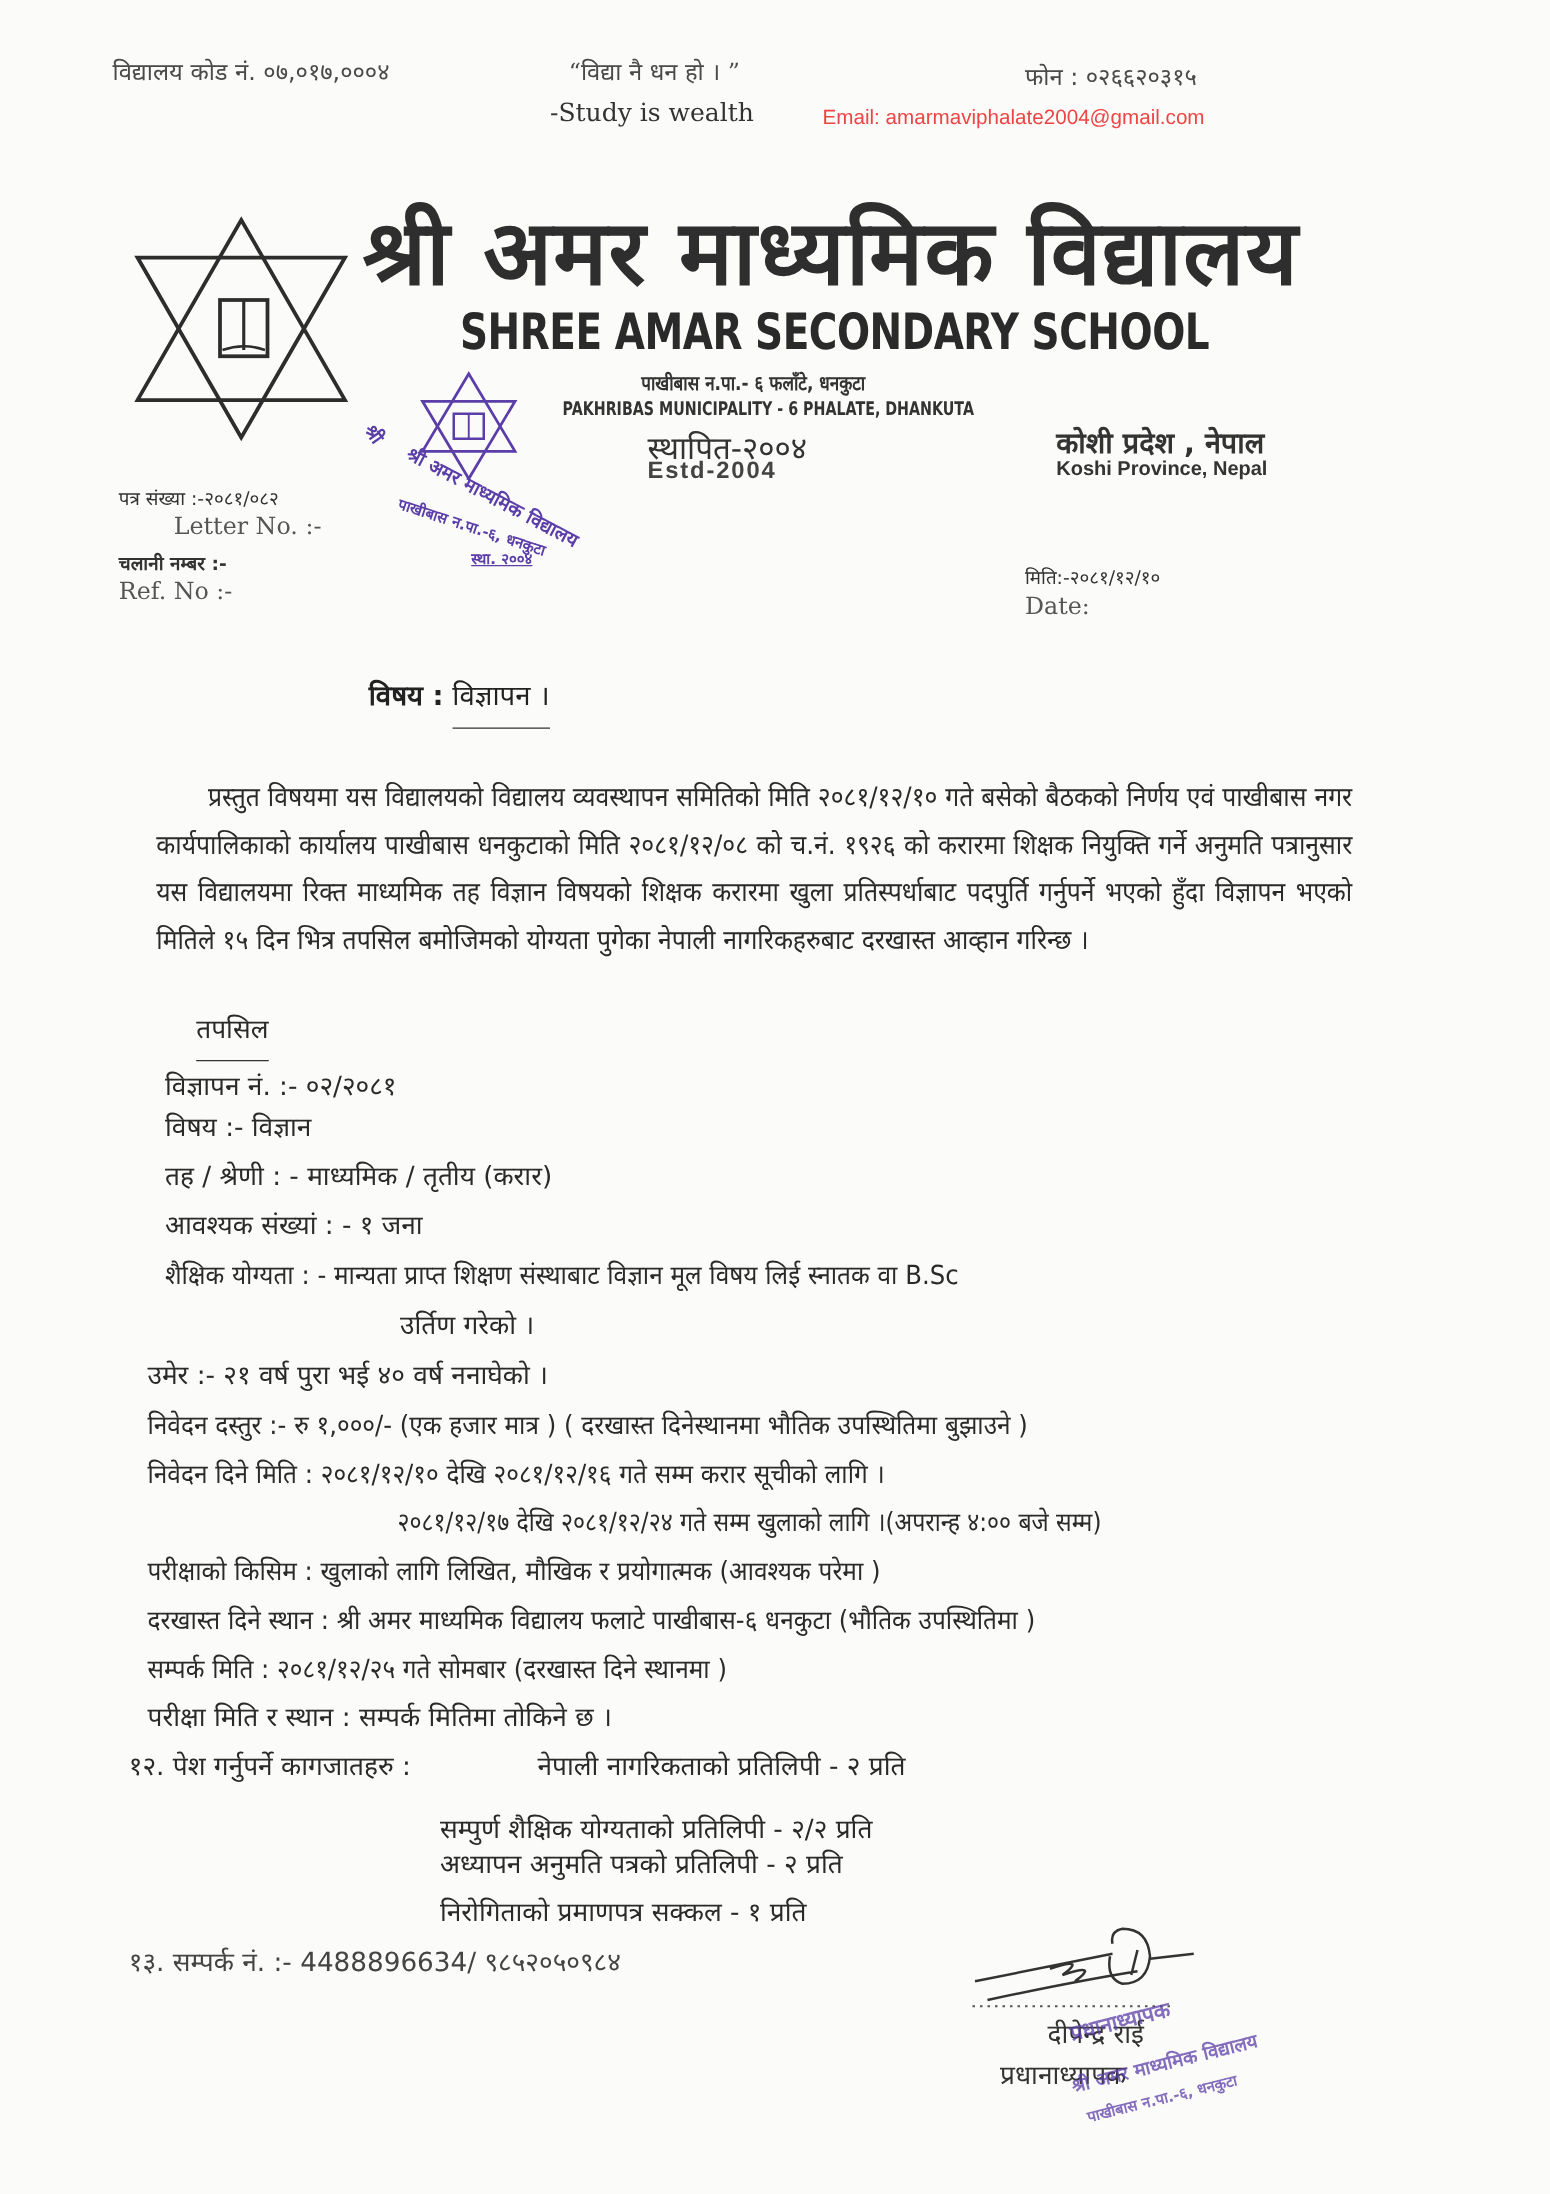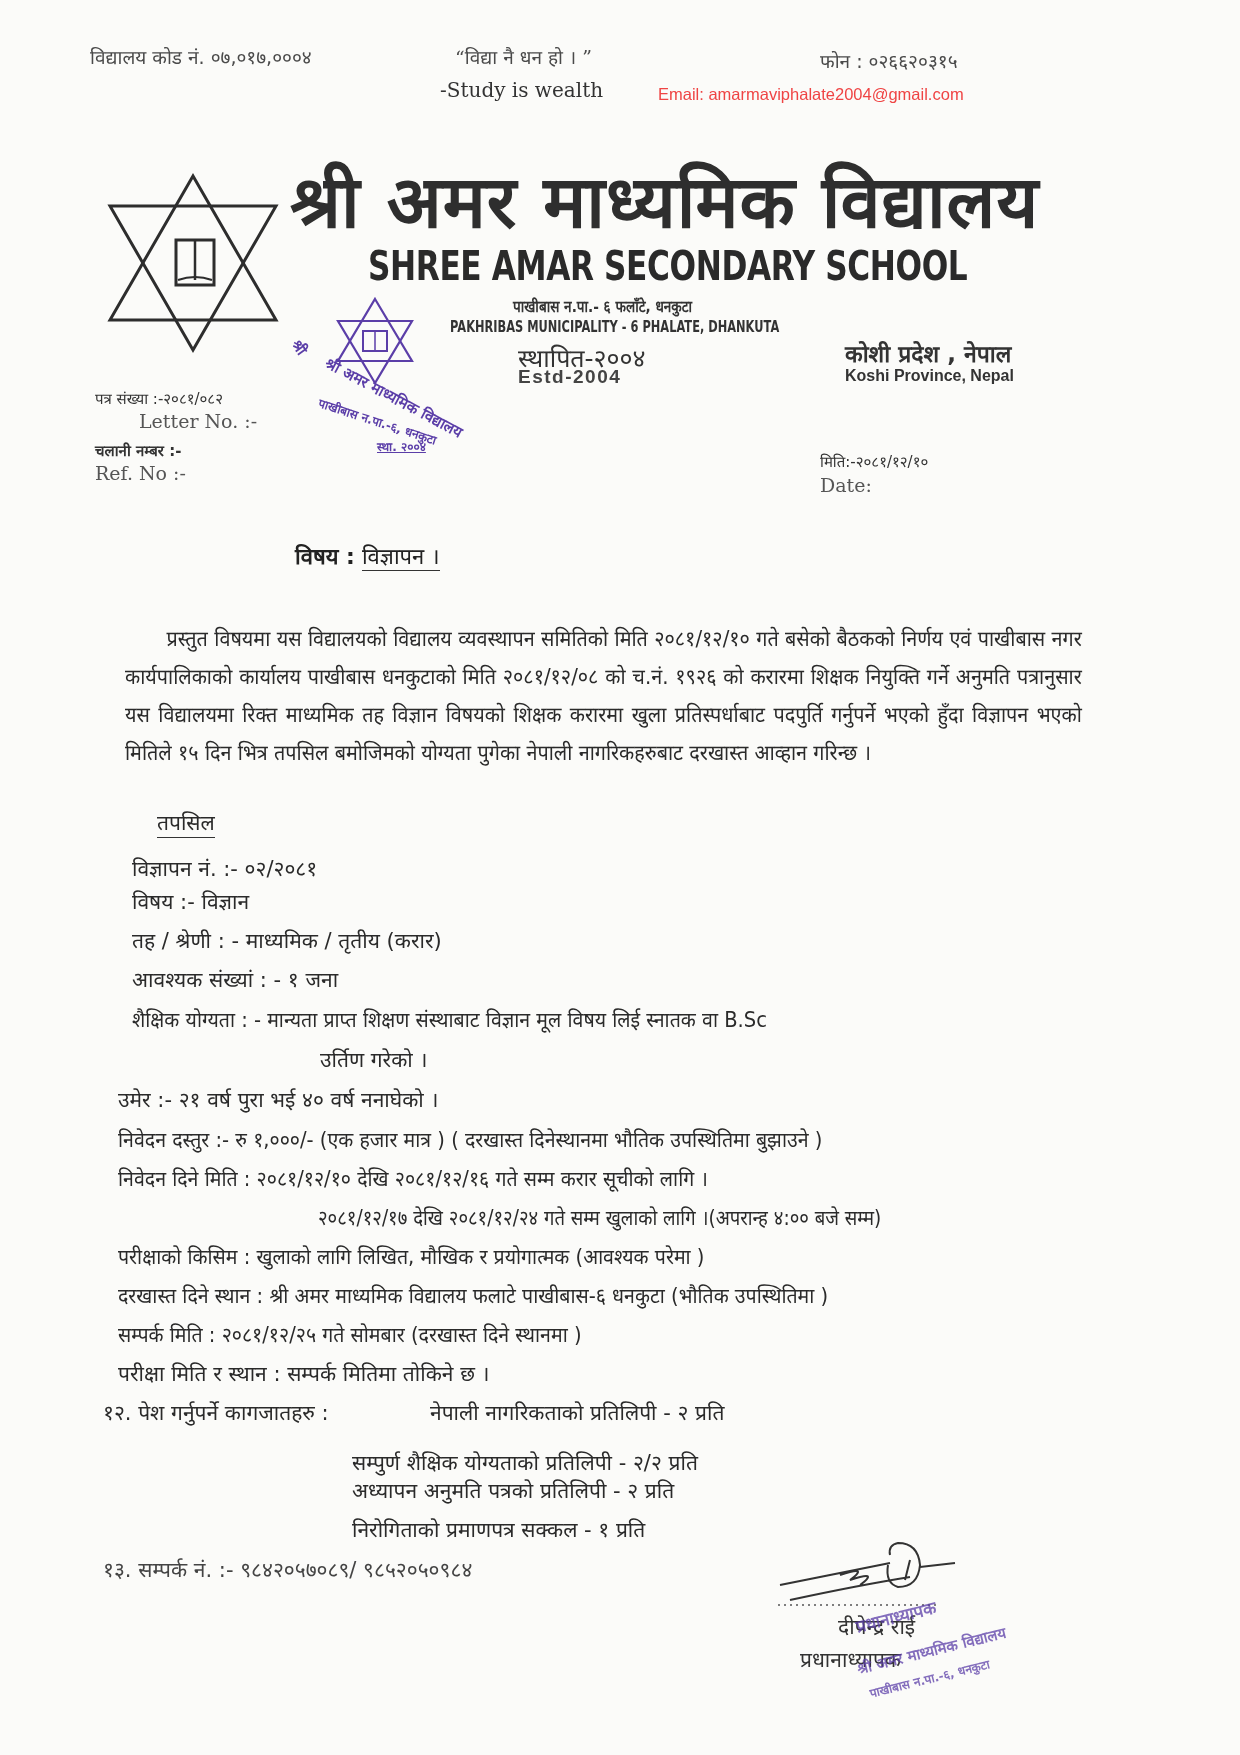--- a/index.html
+++ b/index.html
@@ -14,21 +14,21 @@
   .sans { font-family: "Liberation Sans", "DejaVu Sans", sans-serif; }
   .cond { font-family: "DejaVu Sans", sans-serif; transform-origin: left top; }
   .hdr-small { font-size: 19px; color: #4a4a4a; }
   .stamp { color: #5b3ea8; }
   .para {
     position: absolute; left: 125px; top: 620px; width: 1040px;
     font-size: 21.5px; line-height: 38px; color: #2a2a2a;
     text-align: justify; text-indent: 45px; transform: scaleX(0.92); transform-origin: left top;
   }
   .item { position: absolute; white-space: nowrap; font-size: 21px; color: #2a2a2a; }
-  .underline { border-bottom: 1.5px solid #333; padding-bottom: 1px; }
+  .underline { border-bottom: 1.5px solid #333; padding-bottom: 12px; }
 </style>
 </head>
 <body>
 
 <div class="abs hdr-small" style="left:90px; top:44px;">विद्यालय कोड नं. ०७,०१७,०००४</div>
 <div class="abs hdr-small serif" style="left:455px; top:44px;">“विद्या नै धन हो । ”</div>
 <div class="abs serif" style="left:440px; top:78px; font-size:20px; color:#333;">-Study is wealth</div>
 <div class="abs hdr-small" style="left:820px; top:48px;">फोन : ०२६६२०३१५</div>
 <div class="abs sans" style="left:658px; top:85px; font-size:16.5px; color:#ef4444;">Email: amarmaviphalate2004@gmail.com</div>
 
@@ -96,21 +96,21 @@
 <div class="item" style="left:118px; top:1281px; transform:scaleX(0.93); transform-origin:left top;">दरखास्त दिने स्थान : श्री अमर माध्यमिक विद्यालय फलाटे पाखीबास-६ धनकुटा (भौतिक उपस्थितिमा )</div>
 <div class="item" style="left:118px; top:1320px; transform:scaleX(0.93); transform-origin:left top;">सम्पर्क मिति : २०८१/१२/२५ गते सोमबार (दरखास्त दिने स्थानमा )</div>
 <div class="item" style="left:118px; top:1359px;">परीक्षा मिति र स्थान : सम्पर्क मितिमा तोकिने छ ।</div>
 
 <div class="item" style="left:103px; top:1398px;">१२. पेश गर्नुपर्ने कागजातहरु :</div>
 <div class="item" style="left:430px; top:1398px;">नेपाली नागरिकताको प्रतिलिपी -  २ प्रति</div>
 <div class="item" style="left:352px; top:1448px;">सम्पुर्ण शैक्षिक योग्यताको प्रतिलिपी - २/२ प्रति</div>
 <div class="item" style="left:352px; top:1476px;">अध्यापन अनुमति पत्रको प्रतिलिपी - २ प्रति</div>
 <div class="item" style="left:352px; top:1515px;">निरोगिताको प्रमाणपत्र सक्कल - १ प्रति</div>
 
-<div class="item" style="left:103px; top:1555px; color:#444;">१३. सम्पर्क नं. :- ९८४२०५७०८९/ ९८५२०५०९८४</div>
+<div class="item" style="left:103px; top:1555px; color:#444;">१३. सम्पर्क नं. :- 4488896634/ ९८५२०५०९८४</div>
 
 <div class="abs" style="left:770px; top:1525px; width:200px; height:90px;">
   <svg width="200" height="90" viewBox="0 0 200 90">
     <path d="M10,60 L120,38 M70,50 Q100,40 80,55 Q110,45 90,60 M120,30 Q118,20 128,18 Q148,18 150,40 Q148,62 128,62 Q115,58 118,40 M140,35 L135,55 M150,42 L185,38 M20,75 Q90,60 140,52" fill="none" stroke="#333" stroke-width="2"></path>
     <line x1="8" y1="80" x2="170" y2="80" stroke="#555" stroke-width="1.5" stroke-dasharray="2,4"></line>
   </svg>
 </div>
 <div class="abs" style="left:838px; top:1612px; font-size:21px; color:#333;">दीपेन्द्र राई</div>
 <div class="abs" style="left:800px; top:1645px; font-size:21px; color:#333;">प्रधानाध्यापक</div>
 

